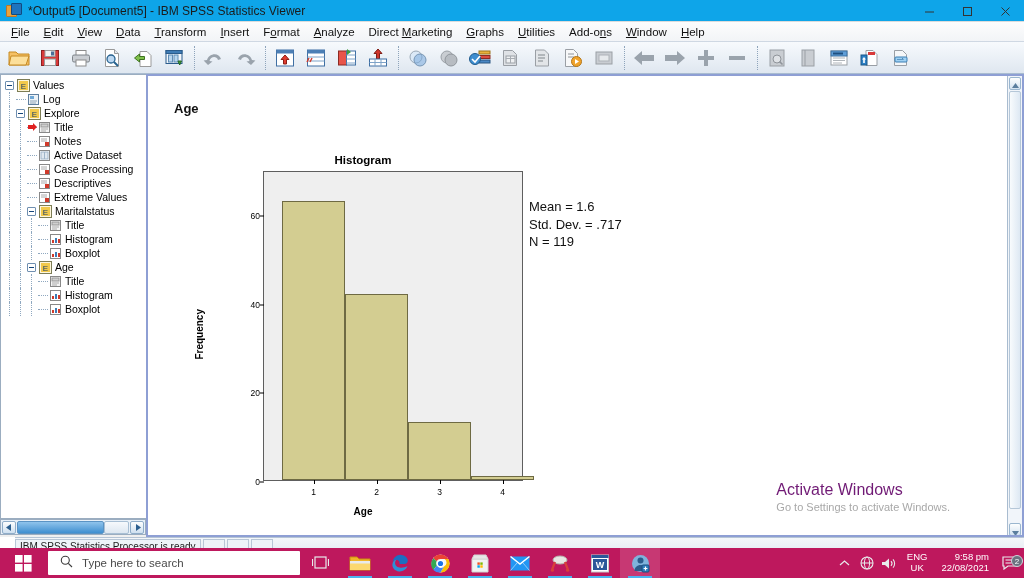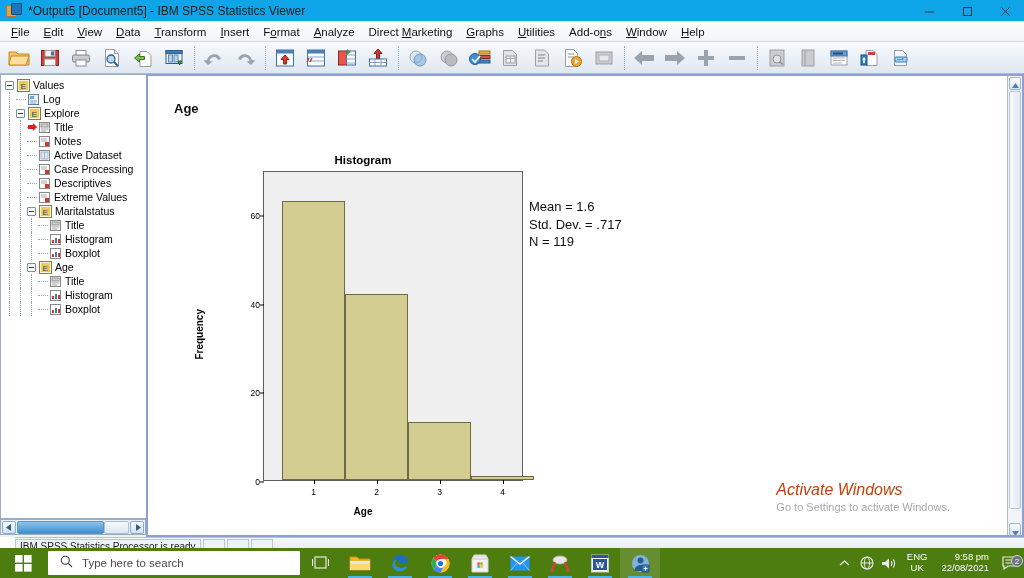--- a/index.html
+++ b/index.html
@@ -196,38 +196,38 @@
   }
   .stats-box {
     position: absolute; left: 326px; top: 24px;
     font-size: 13px; color: #111; line-height: 1.35; white-space: nowrap; margin-top: 20px;
   }
 
   
   .watermark {
     position: absolute; right: 60px; bottom: 26px; text-align: left; color: #9a9a9a;
   }
-  .watermark .wm1 { font-size: 16px; color: #c2410c; font-style: italic; }
+  .watermark .wm1 { font-size: 16px; color: #701a75; }
   .watermark .wm2 { font-size: 11px; color: #a8a8a8; margin-top: 2px; }
 
   
   .statusbar {
     position: absolute; left: 0; top: 537px; width: 1024px; height: 18px;
     background: linear-gradient(#f4f7fa,#e2e9f1); border-top: 1px solid #b6c5d6;
     display: flex; align-items: center;  margin-left: 15px;
   }
   .status-cell {
     height: 16px; border: 1px solid #b8c6d6; background: #eef3f8; margin-right: 2px;
     display: flex; align-items: center; padding: 0 4px; font-size: 10px; color: #1b1b1b;
   }
 
   
   .taskbar {
     position: absolute; left: 0; top: 548px; width: 1024px; height: 30px;
-    background: #4d7c0f; display: flex; align-items: center;
+    background: #be185d; display: flex; align-items: center;
   }
   .start-btn {
     width: 46px; height: 30px; display: flex; align-items: center; justify-content: center; flex: none;
   }
   .search-box {
     width: 252px; height: 24px; background: #ffffff; display: flex; align-items: center;
     margin-left: 2px; flex: none; border-radius: 1px;
   }
   .search-box .sicon { margin: 0 9px 0 12px; flex: none; }
   .search-box .stext { font-size: 11.5px; color: #4a4a4a; }

